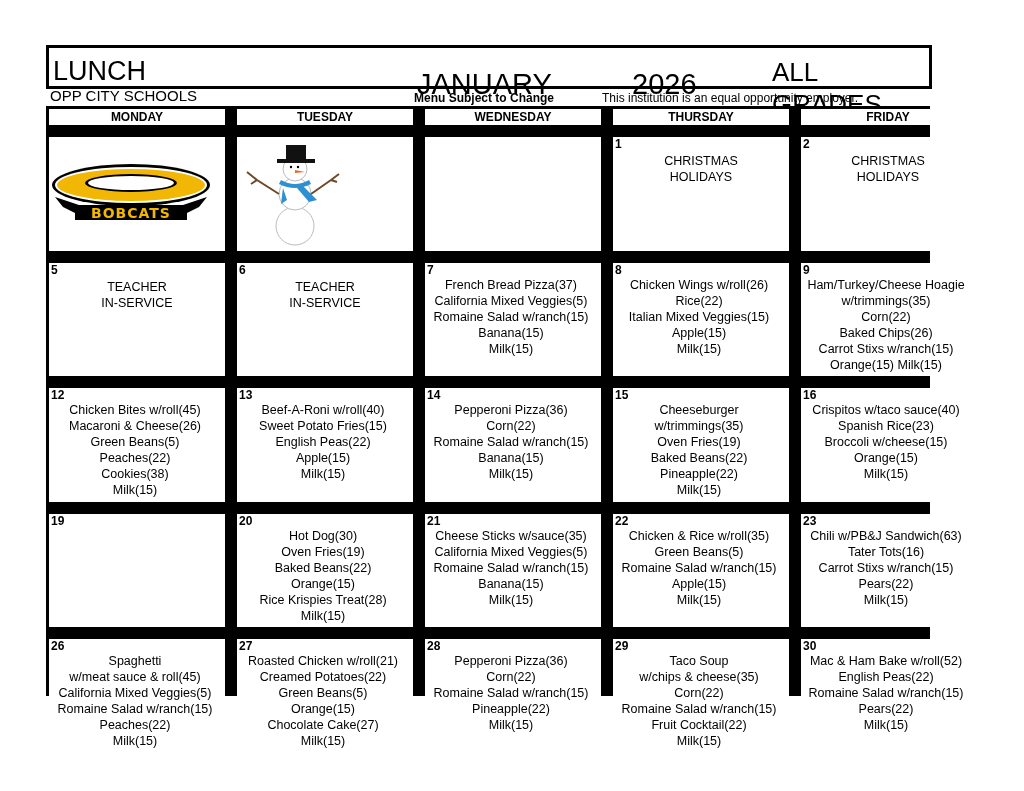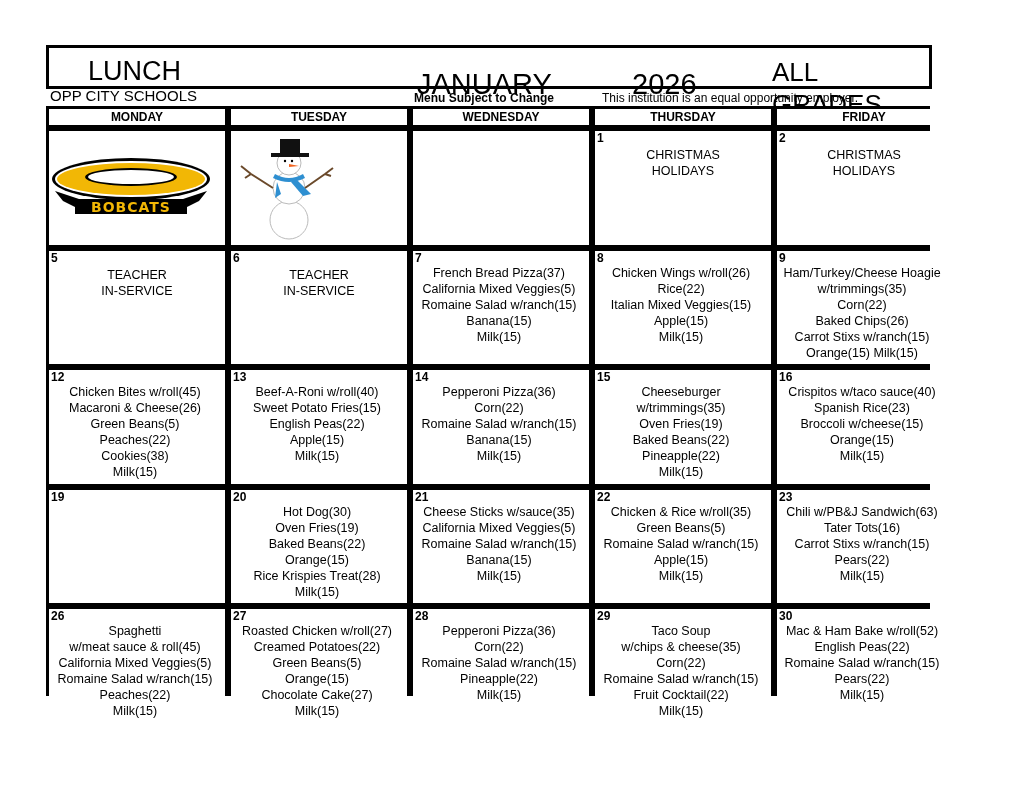--- a/index.html
+++ b/index.html
@@ -2,36 +2,36 @@
 <html><head>
 <meta charset="utf-8">
 <style>
   html, body { margin: 0; padding: 0; background: #ffffff; }
   body { width: 1024px; height: 791px; position: relative; font-family: "Liberation Sans", sans-serif; color: #000; overflow: hidden; }
   .title-box {
     position: absolute; left: 46px; top: 45px; width: 880px; height: 38px;
     border: 3px solid #000; box-sizing: content-box;
   }
   .title-box span { position: absolute; top: 20px; font-size: 27px; line-height: 32px; }
-  .t-lunch { left: 4px; top: 7px !important; margin-left: 35px; }
+  .t-lunch { left: 4px; top: 7px !important; }
   .t-month { left: 368px; font-size: 29px !important; }
   .t-year { left: 583px; font-size: 29px !important; }
   .t-grades { left: 723px; top: 8px !important; font-size: 26px !important; }
   .subhead { position: absolute; top: 88px; font-size: 13px; line-height: 16px; }
   .s-school { left: 50px; font-weight: normal; font-size: 15px; }
   .s-menu { left: 414px; font-weight: bold; font-size: 12px; top: 90px; }
   .s-eoe { left: 602px; font-size: 12px; top: 90px; }
 
   .grid {
     position: absolute; left: 46px; top: 106px; width: 884px; height: 590px;
     border: 3px solid #000; box-sizing: border-box;
     display: grid;
     grid-template-columns: 176px 176px 176px 176px 174px;
     grid-template-rows: 16px 114px 113px 114px 113px 113px;
-    background: #000; gap: 6px;
+    background: #000; gap: 12px;
   }
   .cell { background: #fff; position: relative; overflow: hidden; }
   .dayhead { font-weight: bold; font-size: 12px; text-align: center; line-height: 16px; }
   .date { position: absolute; left: 2px; top: 0px; font-weight: bold; font-size: 12px; line-height: 14px; }
   .items { position: absolute; left: 0; right: 4px; top: 14px; text-align: center; font-size: 12.5px; line-height: 16px; }
   .items div { white-space: nowrap; }
   .note { position: absolute; left: 0; right: 0; top: 16px; text-align: center; font-weight: normal; font-size: 12.5px; line-height: 16px; }
   .logo-wrap, .snow-wrap { position: absolute; inset: 0; display: flex; align-items: center; justify-content: flex-start; }
 </style>
 </head>
@@ -250,21 +250,21 @@
         <div>w/meat sauce &amp; roll(45)</div>
         <div>California Mixed Veggies(5)</div>
         <div>Romaine Salad w/ranch(15)</div>
         <div>Peaches(22)</div>
         <div>Milk(15)</div>
       </div>
     </div>
     <div class="cell">
       <span class="date">27</span>
       <div class="items">
-        <div>Roasted Chicken w/roll(27)</div>
+        <div>Roasted Chicken w/roll(21)</div>
         <div>Creamed Potatoes(22)</div>
         <div>Green Beans(5)</div>
         <div>Orange(15)</div>
         <div>Chocolate Cake(27)</div>
         <div>Milk(15)</div>
       </div>
     </div>
     <div class="cell">
       <span class="date">28</span>
       <div class="items">

